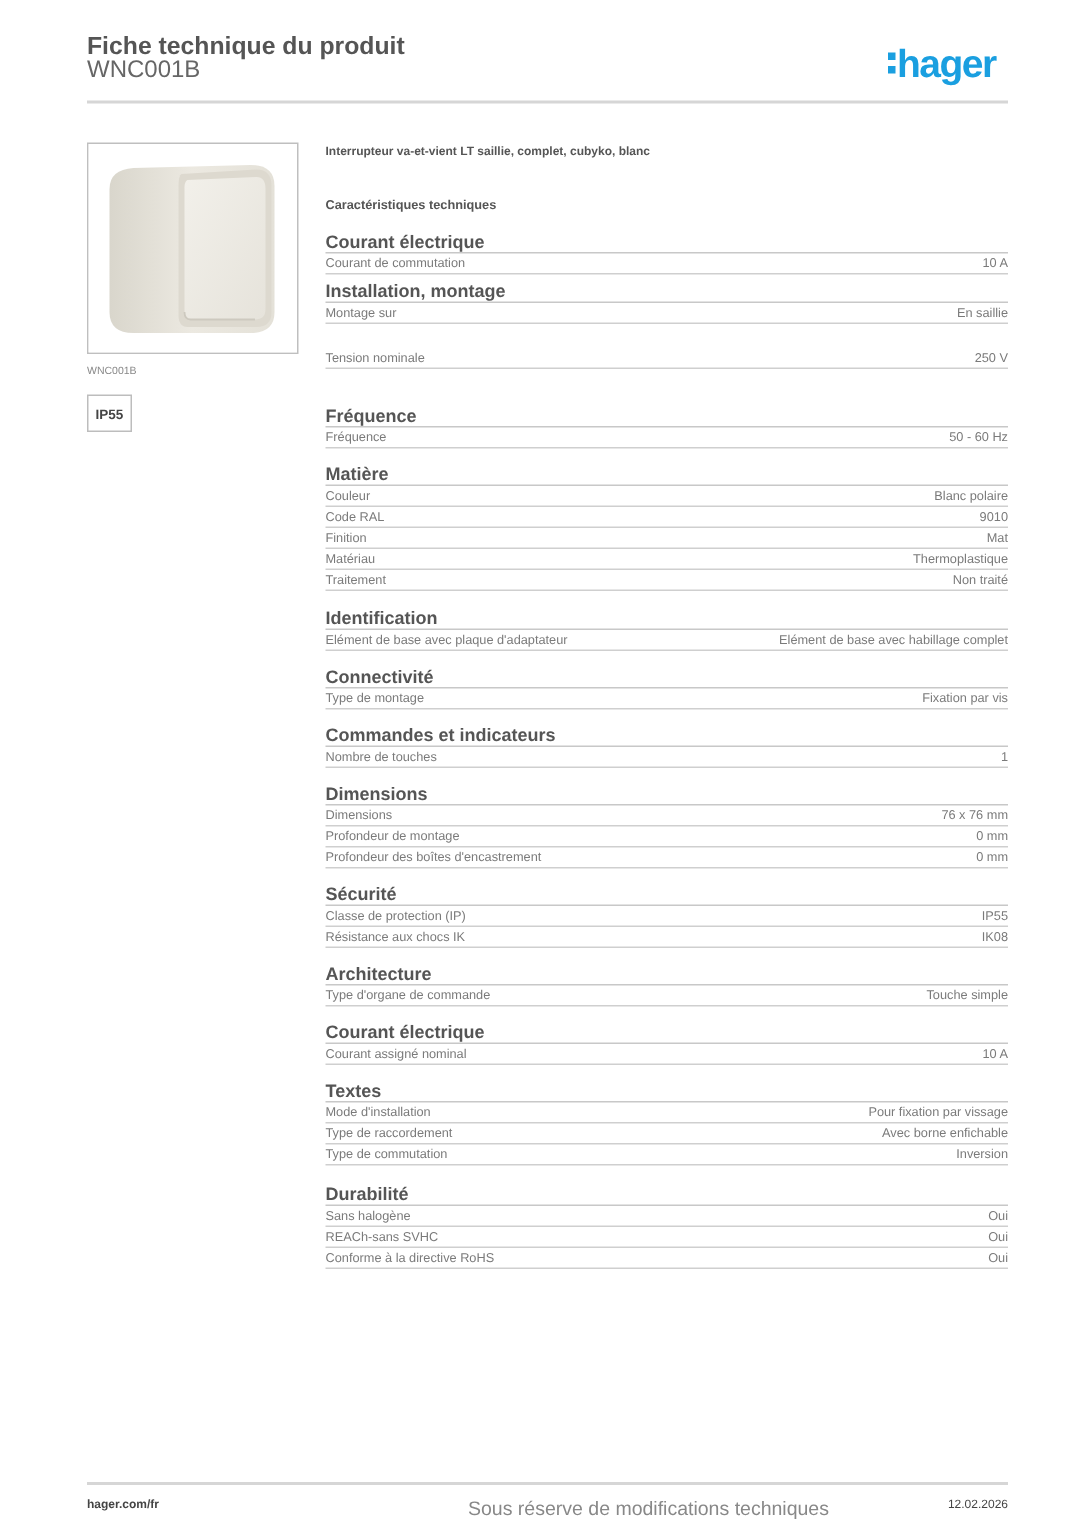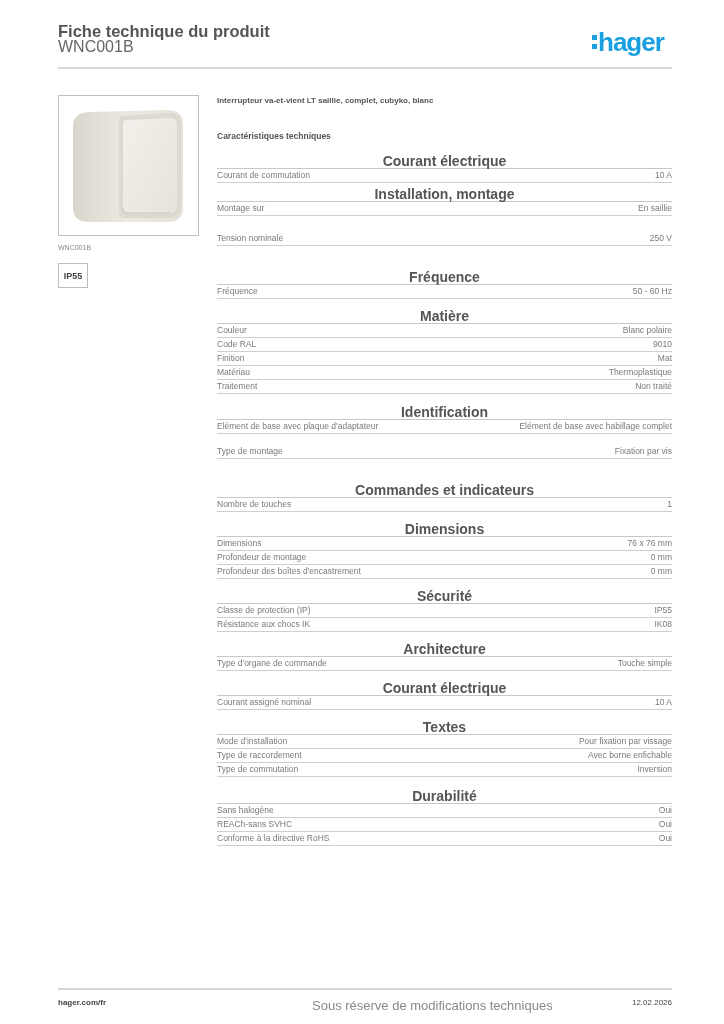--- a/index.html
+++ b/index.html
@@ -14,22 +14,22 @@
   .logo .dots::before { top: 0; } .logo .dots::after { bottom: 0; }
   .hrule { left: 58px; width: 614px; height: 2px; background: #d6d6d6; }
   .img-box { left: 58px; top: 95px; width: 141px; height: 141px; border: 1px solid #bfbfbf; box-sizing: border-box; background: #fff; }
   .img-caption { left: 58px; top: 244px; font-size: 7px; color: #888; }
   .ip-badge { left: 58px; top: 263px; width: 30px; height: 25px; border: 1px solid #bdbdbd; box-sizing: border-box;
               font-size: 9px; font-weight: bold; color: #444; display: flex; align-items: center; justify-content: center; }
   .right { left: 217px; width: 455px; }
   .desc { top: 96px; font-size: 8px; font-weight: bold; color: #555; }
   .char-title { top: 131px; font-size: 8.5px; font-weight: bold; color: #555; }
   .section { position: absolute; left: 217px; width: 455px; }
-  .sec-head { font-size: 14px; font-weight: bold; color: #555; height: 13px; line-height: 13px;
-              border-bottom: 1.5px solid #c8c8c8; text-align: center; }
+  .sec-head { font-size: 12px; font-weight: bold; color: #555; height: 13px; line-height: 13px;
+              border-bottom: 1.5px solid #c8c8c8; }
   .row { display: flex; justify-content: space-between; font-size: 8.5px; color: #7a7a7a;
          height: 13px; line-height: 13px; border-bottom: 1.5px solid #cfcfcf; }
   .footer-left { left: 58px; top: 998px; font-size: 8px; font-weight: bold; color: #444; }
   .footer-mid { left: 292px; top: 998px; font-size: 13px; color: #888; margin-left: 20px; }
   .footer-right { left: 613px; top: 998px; font-size: 8px; font-weight: normal; color: #444; width: 59px; text-align: right; }
 </style>
 </head>
 <body>
 
 <div class="abs title">Fiche technique du produit</div>
@@ -115,20 +115,21 @@
       </div>
     </div>
     <div class="section" style="top: 406px;">
       <div class="sec-head">Identification</div>
       <div class="row">
         <span>Elément de base avec plaque d'adaptateur</span>
         <span>Elément de base avec habillage complet</span>
       </div>
     </div>
     <div class="section" style="top: 445px;">
+      <div class="sec-head">Connectivité</div>
       <div class="row">
         <span>Type de montage</span>
         <span>Fixation par vis</span>
       </div>
     </div>
     <div class="section" style="top: 484px;">
       <div class="sec-head">Commandes et indicateurs</div>
       <div class="row">
         <span>Nombre de touches</span>
         <span>1</span>

